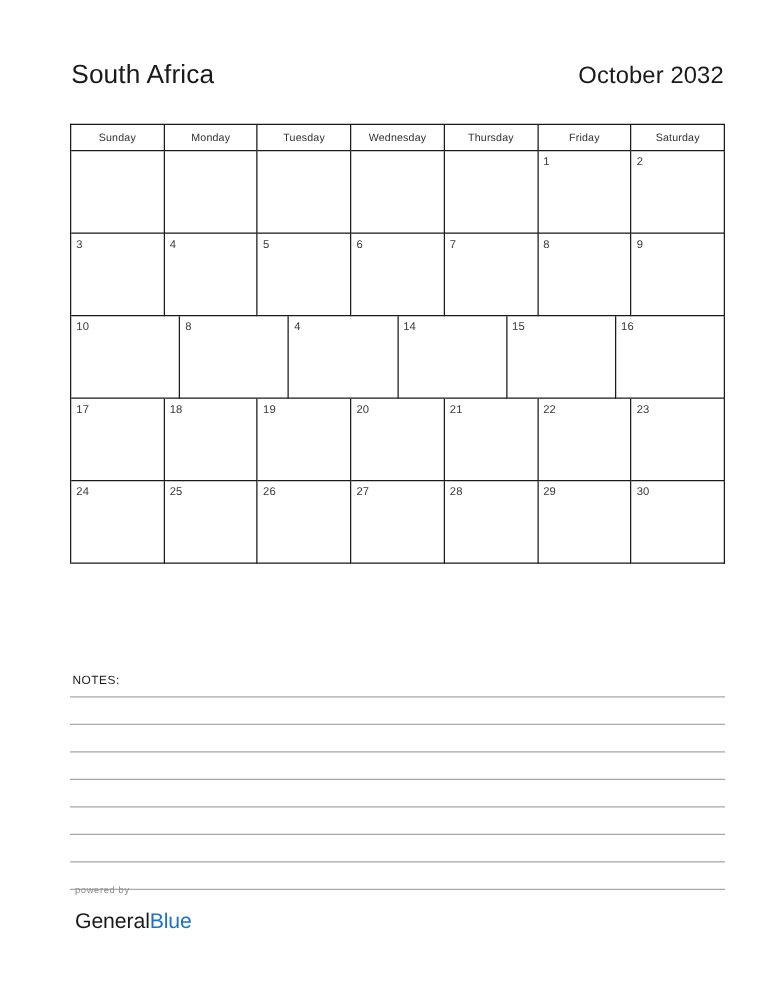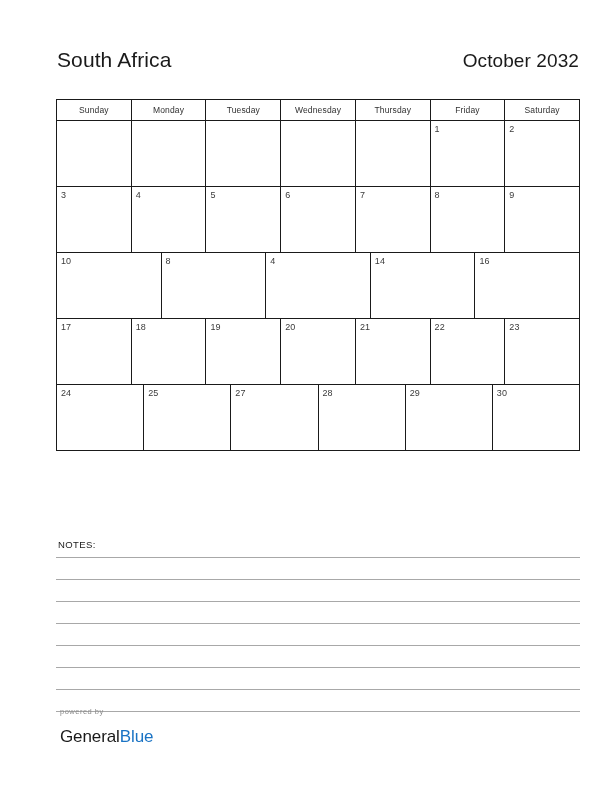--- a/index.html
+++ b/index.html
@@ -221,20 +221,23 @@
         <div class="cal-cell">
           <span class="daynum">8</span>
         </div>
         <div class="cal-cell">
           <span class="daynum">4</span>
         </div>
         <div class="cal-cell">
           <span class="daynum">14</span>
         </div>
         <div class="cal-cell">
+          <span class="daynum">15</span>
+        </div>
+        <div class="cal-cell">
           <span class="daynum">16</span>
         </div>
       </div>
       <div class="cal-row weeks">
         <div class="cal-cell">
           <span class="daynum">17</span>
         </div>
         <div class="cal-cell">
           <span class="daynum">18</span>
         </div>
@@ -253,20 +256,23 @@
         <div class="cal-cell">
           <span class="daynum">23</span>
         </div>
       </div>
       <div class="cal-row weeks">
         <div class="cal-cell">
           <span class="daynum">24</span>
         </div>
         <div class="cal-cell">
           <span class="daynum">25</span>
+        </div>
+        <div class="cal-cell">
+          <span class="daynum">26</span>
         </div>
         <div class="cal-cell">
           <span class="daynum">27</span>
         </div>
         <div class="cal-cell">
           <span class="daynum">28</span>
         </div>
         <div class="cal-cell">
           <span class="daynum">29</span>
         </div>

